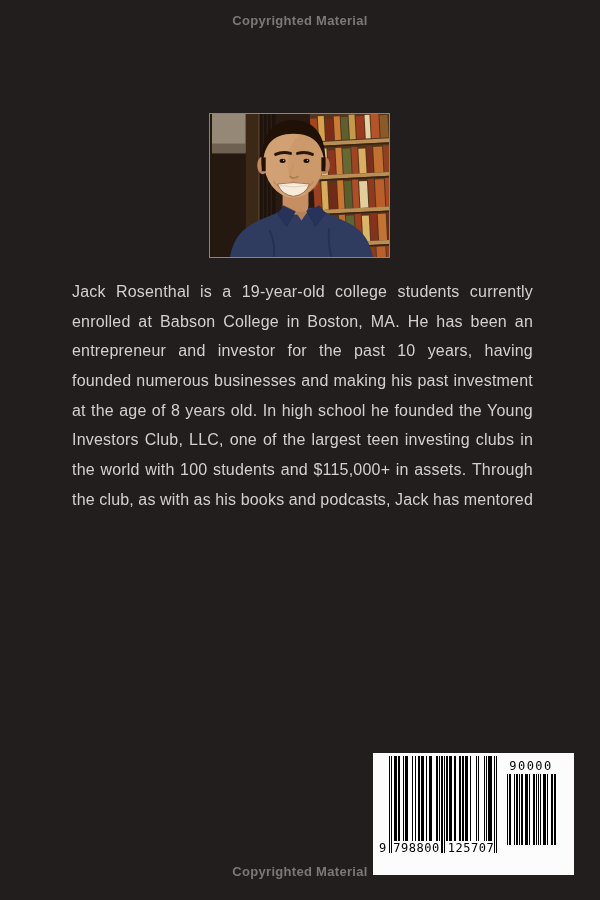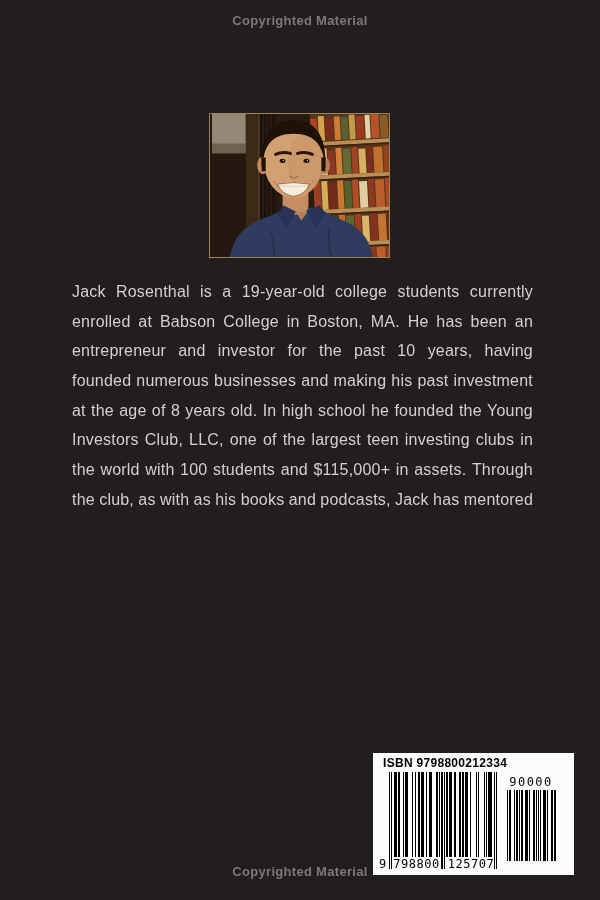--- a/index.html
+++ b/index.html
@@ -270,21 +270,20 @@
       <span>books</span>
       <span>and</span>
       <span>podcasts,</span>
       <span>Jack</span>
       <span>has</span>
       <span>mentored</span>
     </div>
 </div>
 
 <div class="barcode-box">
-  <div class="isbn-line">ISBN 9798800212334</div>
   <div class="bc-row">
     <div class="main-bc">
       <div class="bars" id="main-bars">
           <b class="on" style="width: 1.15px; height: 97px;"></b>
           <b style="width: 1.15px; height: 97px;"></b>
           <b class="on" style="width: 1.15px; height: 97px;"></b>
           <b style="width: 1.15px; height: 85px;"></b>
           <b class="on" style="width: 1.15px; height: 85px;"></b>
           <b class="on" style="width: 1.15px; height: 85px;"></b>
           <b class="on" style="width: 1.15px; height: 85px;"></b>

